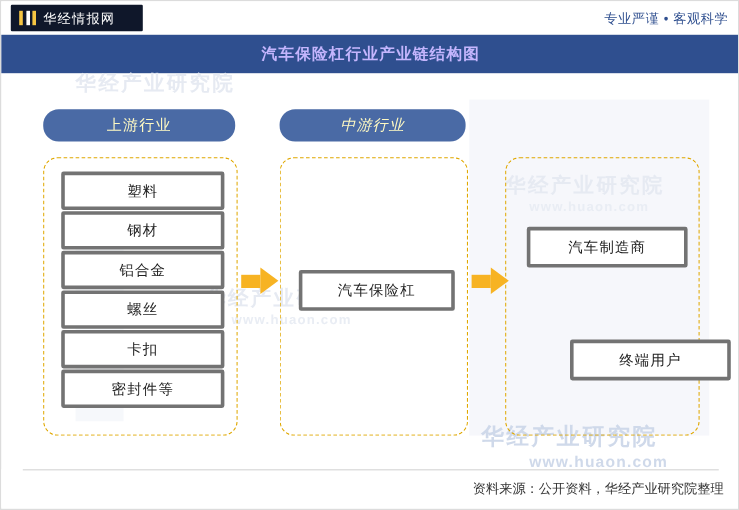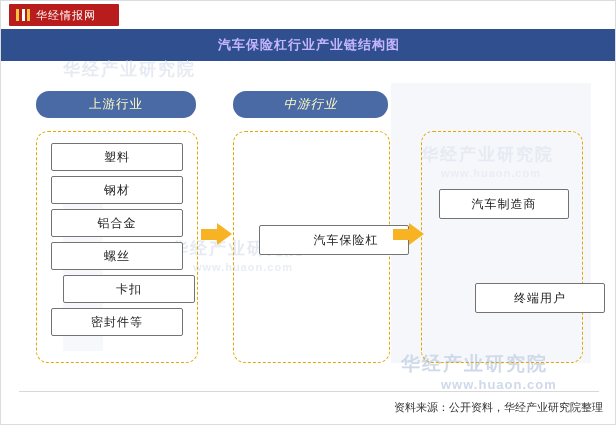--- a/index.html
+++ b/index.html
@@ -28,21 +28,21 @@
     left: 0; top: 0;
     width: 616px;
     height: 28px;
     background: #ffffff;
     border-bottom: 1px solid #e8e8e8;
   }
   .logo-box {
     position: absolute;
     left: 8px; top: 3px;
     width: 110px; height: 22px;
-    background: #b91c1c;
+    background: #0f172a;
     display: flex;
     align-items: center;
     border-radius: 1px;
   }
   .logo-mark {
     width: 14px; height: 12px;
     margin-left: 7px;
     display: flex;
     justify-content: space-between;
   }
@@ -120,21 +120,21 @@
     letter-spacing: 1px;
   }
   .dashed-box {
     position: absolute;
     border: 1.5px dashed #e0a800;
     border-radius: 12px;
     background: rgba(255,255,255,0.0);
   }
   .node {
     position: absolute;
-    border: 1px solid #737373;
+    border: 3px solid #737373;
     background: #ffffff;
     color: #222222;
     font-size: 12px;
     display: flex;
     align-items: center;
     justify-content: center;
     border-radius: 2px;
     letter-spacing: 1px;
   }
   .arrow {
@@ -178,20 +178,21 @@
 
   <div class="topbar">
     <div class="logo-box">
       <span class="logo-mark">
         <i></i>
           <i class="mid"></i>
           <i></i>
       </span>
       <span class="logo-text">华经情报网</span>
     </div>
+    <div class="slogan">专业严谨 • 客观科学</div>
   </div>
 
   <div class="title-band">
     <span class="title">汽车保险杠行业产业链结构图</span>
   </div>
 
   <div class="content">
 
     <div class="wm-block" style="left:390px; top:22px; width:200px; height:280px; opacity:0.55;"></div>
     <div class="wm-block" style="left:62px; top:130px; width:40px; height:160px; opacity:0.5;"></div>
@@ -220,28 +221,28 @@
     </div>
     <div class="node" style="left:50px; top:115px; width:130px; height:26px;">
       <span>钢材</span>
     </div>
     <div class="node" style="left:50px; top:148px; width:130px; height:26px;">
       <span>铝合金</span>
     </div>
     <div class="node" style="left:50px; top:181px; width:130px; height:26px;">
       <span>螺丝</span>
     </div>
-    <div class="node" style="left:50px; top:214px; width:130px; height:26px;margin-left:12px;">
+    <div class="node" style="left:50px; top:214px; width:130px; height:26px;">
       <span>卡扣</span>
     </div>
     <div class="node" style="left:50px; top:247px; width:130px; height:26px;">
       <span>密封件等</span>
     </div>
 
-    <div class="node" style="left:258px; top:164px; width:124px; height:28px;padding-left:24px;">
+    <div class="node" style="left:248px; top:164px; width:124px; height:28px;">
       <span>汽车保险杠</span>
     </div>
 
     <div class="node" style="left:438px; top:128px; width:128px; height:28px;">
       <span>汽车制造商</span>
     </div>
     <div class="node" style="left:438px; top:222px; width:128px; height:28px;margin-left:36px;">
       <span>终端用户</span>
     </div>
 

